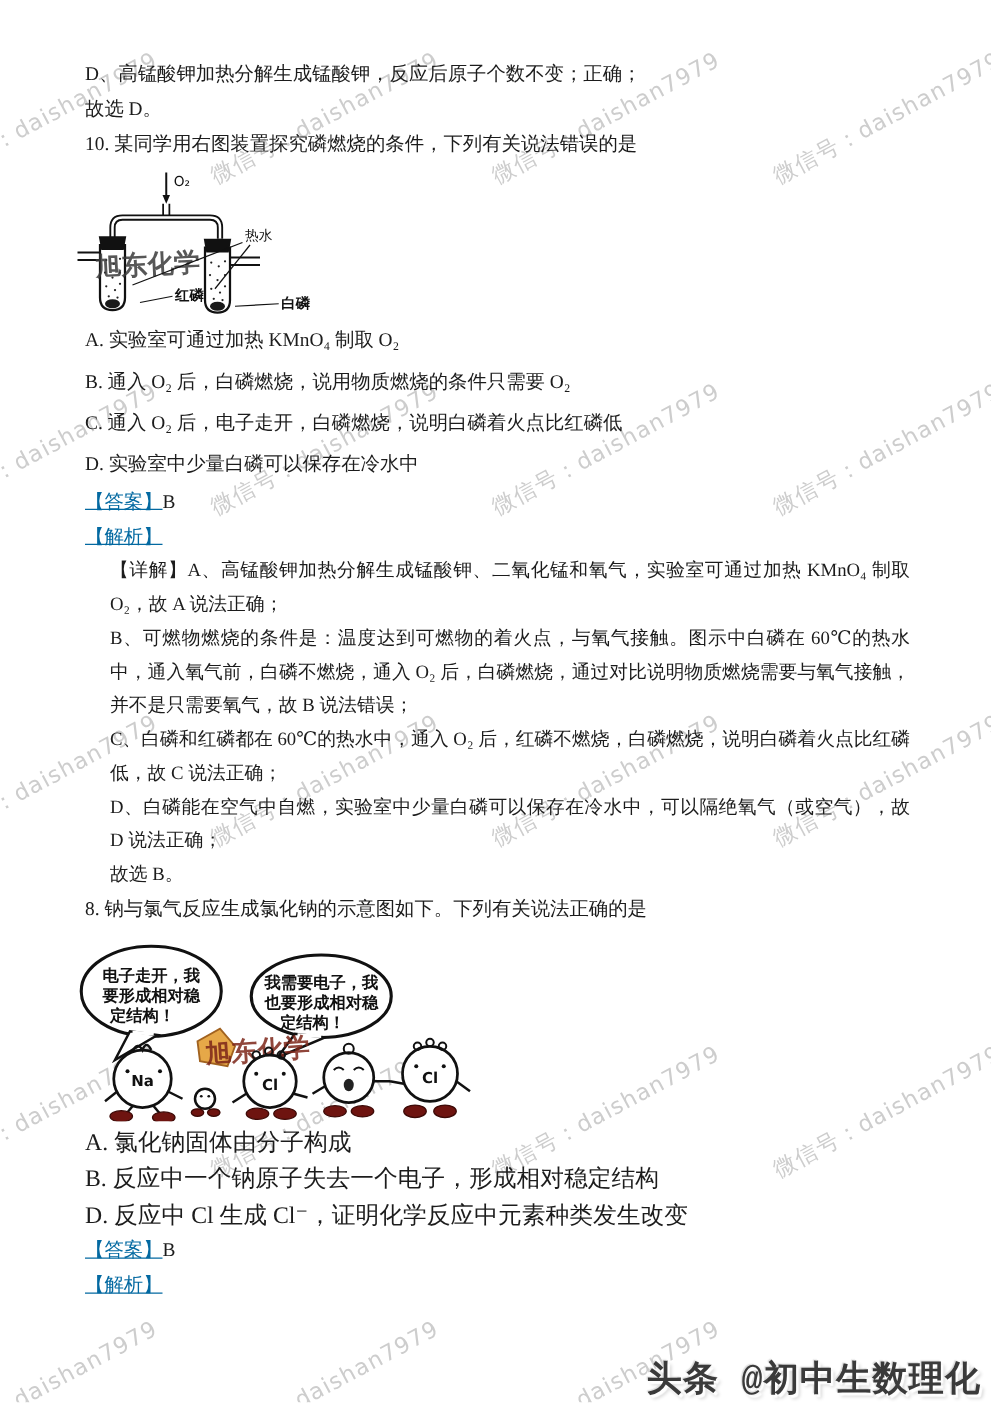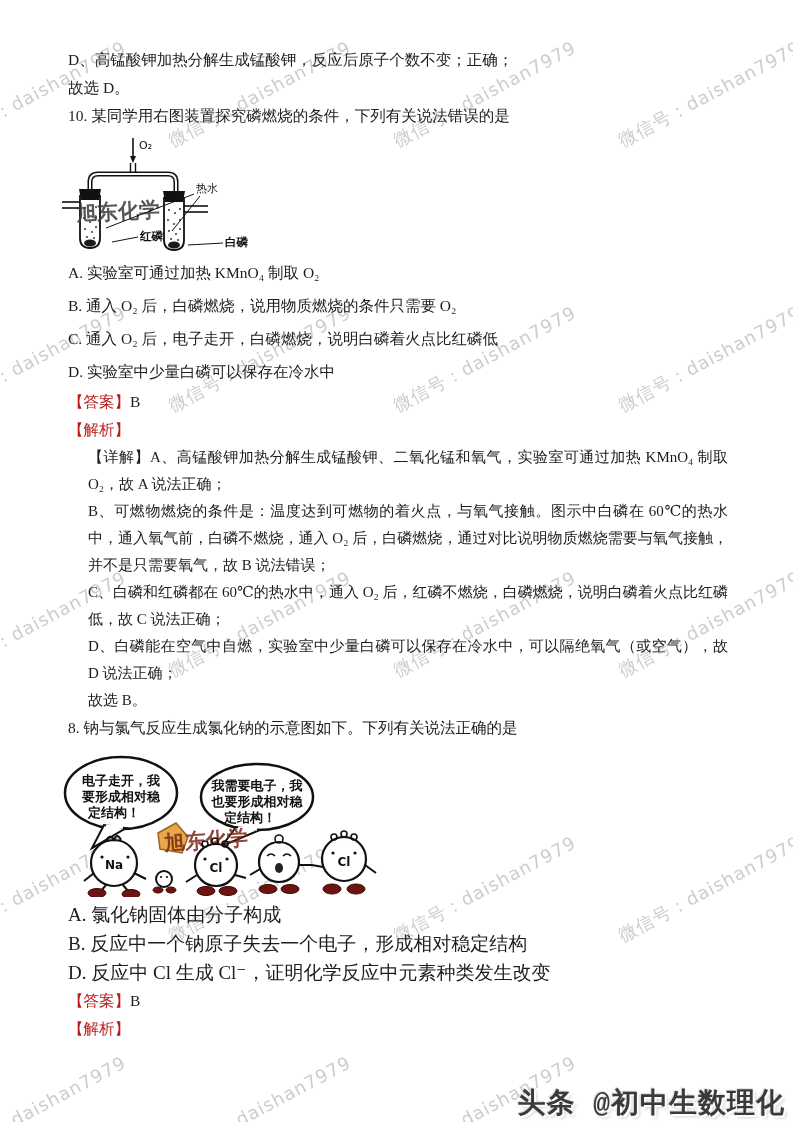--- a/index.html
+++ b/index.html
@@ -9,21 +9,21 @@
   .wm{position:absolute;font-family:"DejaVu Sans","Liberation Sans",sans-serif;font-size:18px;
       color:#cdcdcd;white-space:nowrap;letter-spacing:1px;
       transform:rotate(-28deg);transform-origin:0 50%;}
   .content{position:absolute;left:68px;top:46px;width:660px;z-index:2;}
   p{margin:0;}
   .para{font-size:15.5px;line-height:28px;text-align:justify;}
   .opt{font-size:15.5px;line-height:33px;}
   .opt2{font-size:19px;line-height:29px;}
   .ans{font-size:15.5px;line-height:28px;}
   .detail{font-size:15px;line-height:27px;text-align:justify;margin-left:20px;}
-  .marker{color:#b91c1c;}
+  .marker{color:#0369a1;text-decoration:underline;}
   .figwrap{margin:4px 0 4px -8px;}
   .cartoonwrap{margin:3px 0 3px -14px;text-align:center;}
   svg{display:block;}
   .footer{position:absolute;right:8px;top:1084px;z-index:3;
           font-family:Liberation Mono, monospace;
           font-size:28px;font-weight:bold;color:#3a3a3a;letter-spacing:1px;
           text-shadow:2px 2px 1px #ffffff,-1px -1px 1px #d8d8d8,3px 3px 3px rgba(0,0,0,0.18);}
   .svgtext{font-family:"DejaVu Sans","Liberation Sans",sans-serif;}
 </style>
 </head>

